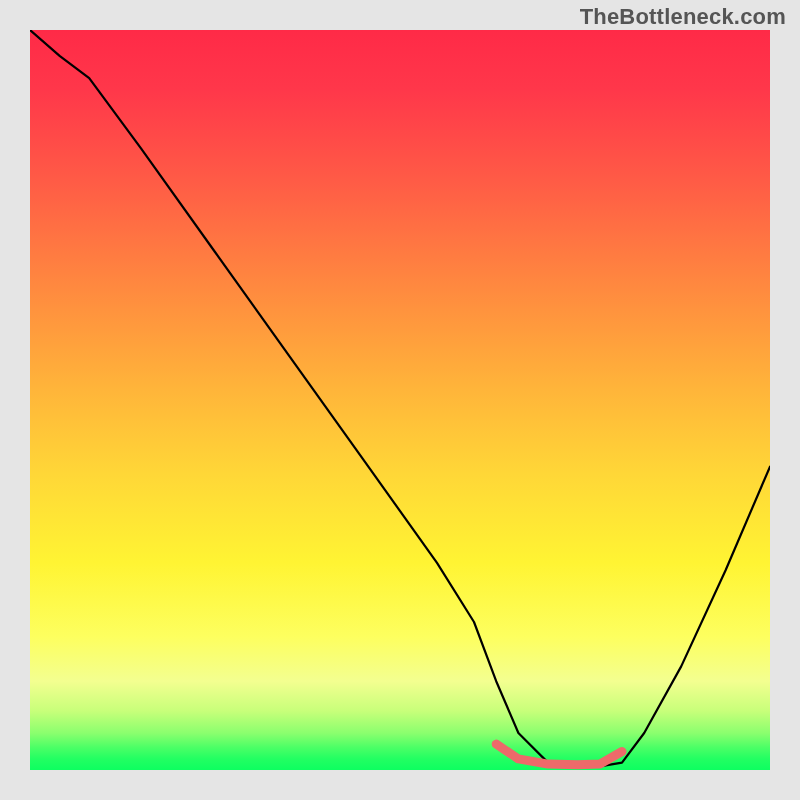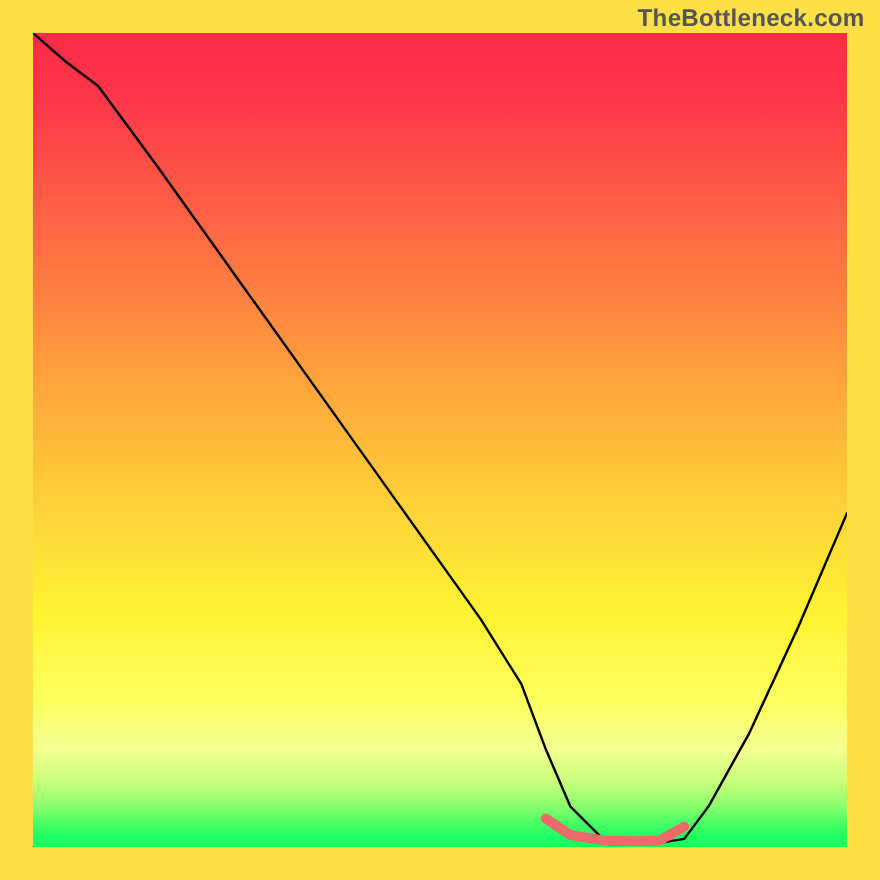--- a/index.html
+++ b/index.html
@@ -8,21 +8,21 @@
     width: 800px;
     height: 800px;
     background: #000;
     overflow: hidden;
     font-family: Arial, Helvetica, sans-serif;
   }
   .frame {
     position: relative;
     width: 800px;
     height: 800px;
-    background: #fde047;
+    background: #e5e5e5;
   }
   .watermark {
     position: absolute;
     top: 4px;
     right: 14px;
     color: #555;
     font-size: 22px;
     font-weight: 600;
     letter-spacing: 0.2px;
     z-index: 10;

